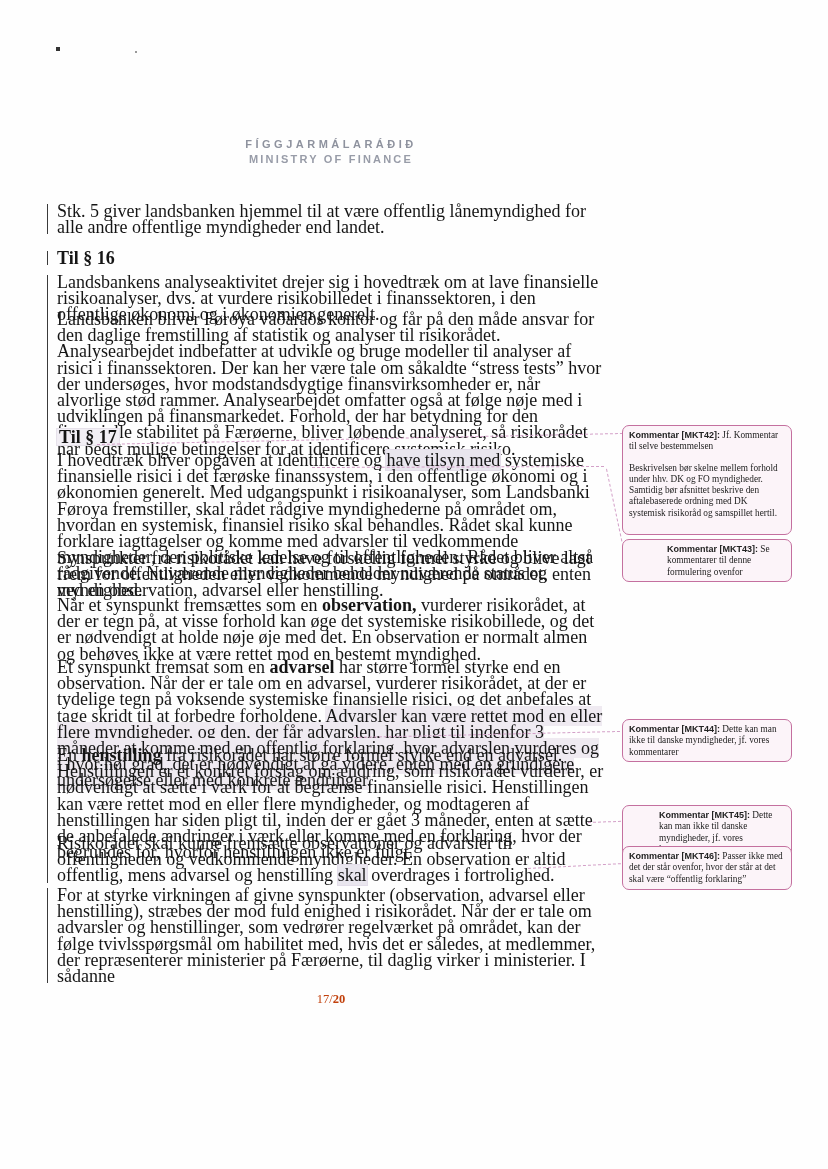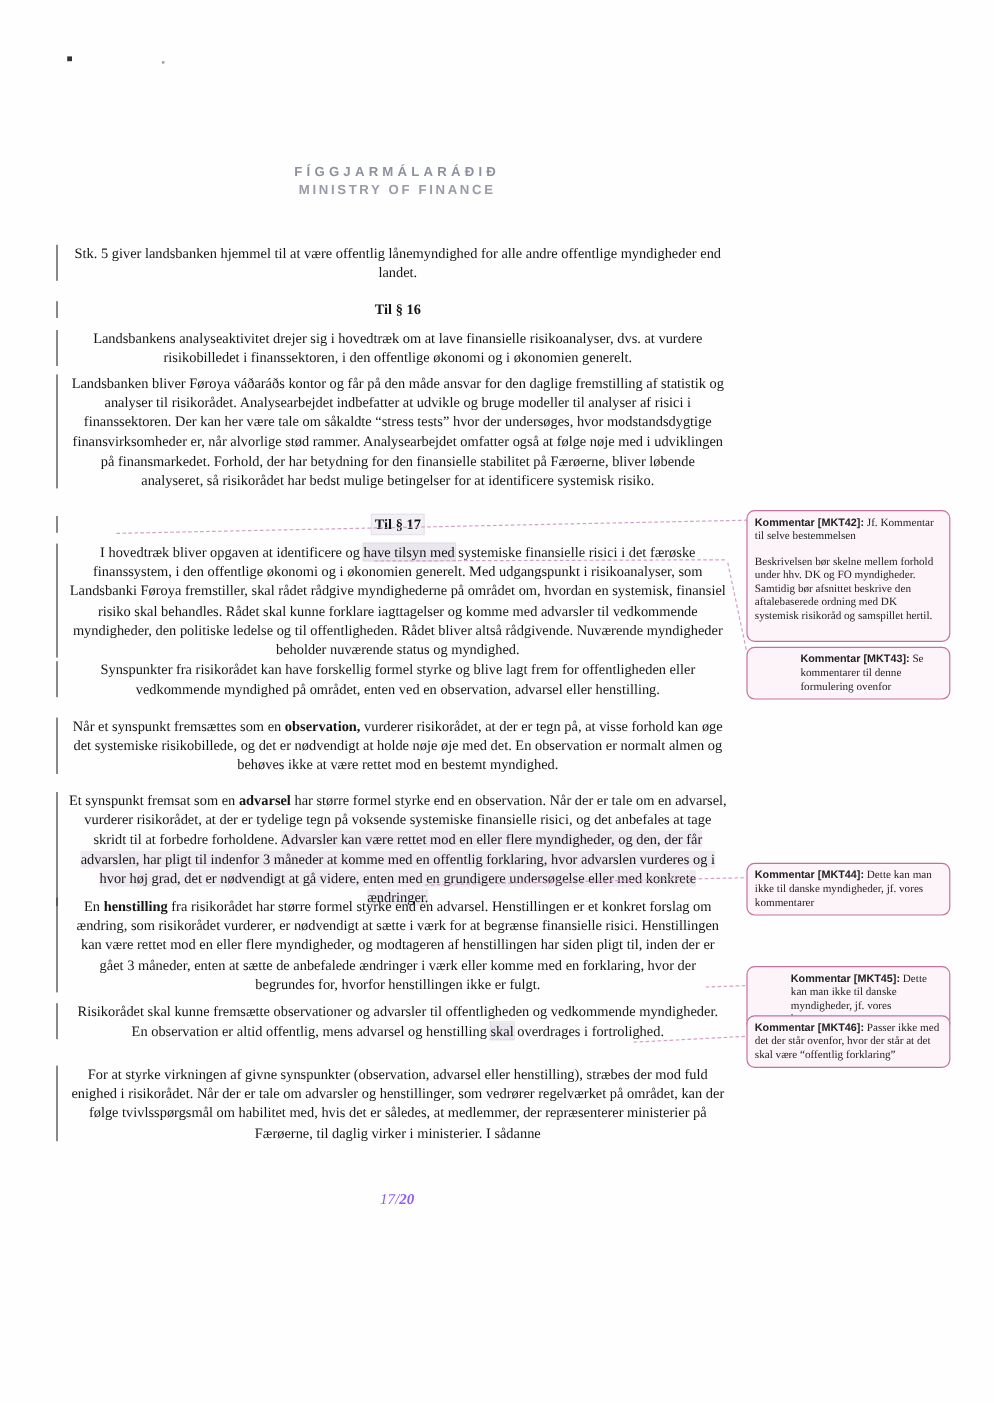--- a/index.html
+++ b/index.html
@@ -7,22 +7,22 @@
        font-family:"Liberation Serif", serif;color:#1c1c1c;overflow:hidden;}
   .page{position:absolute;inset:0;background:#fefefe;}
 
   
   .hdr{position:absolute;top:138px;left:57px;width:548px;text-align:center;
        color:#8e929e;font-family:"Liberation Sans", sans-serif;}
   .hdr-title{font-size:11px;font-weight:bold;letter-spacing:3.5px;}
   .hdr-sub{font-size:11px;font-weight:bold;letter-spacing:2.2px;margin-top:3px;color:#989ca8;}
 
   
-  .par{position:absolute;left:57px;width:549px;font-size:12px;line-height:16.2px;
-       text-align:center;color:#151515;}
+  .par{position:absolute;left:57px;width:549px;font-size:18px;line-height:16.2px;
+       text-align:left;color:#151515;}
   .par::before{content:"";position:absolute;left:-10px;top:1px;bottom:1px;width:1.2px;
        background:#3a3a3a;}
   .head{font-weight:bold;}
   .b{font-weight:bold;}
   .hl{background:#e9e6ee;box-shadow:0 0 0 1px #e3dde9;}
   .hl2{background:#efeaf1;}
   .h17box{display:inline-block;background:#f2eff5;box-shadow:0 0 0 1px #e6e1ea;padding:0 2px;}
 
   
   .comment{position:absolute;left:622px;width:170px;border:1.4px solid #c4709f;
@@ -30,21 +30,21 @@
        font-size:9.3px;line-height:11.3px;color:#222;}
   .clabel{font-family:"Liberation Sans", sans-serif;font-weight:bold;font-size:9px;}
   .cgap{height:10px;}
 
   
   .conn{position:absolute;border-top:1.3px dashed #d3a0c8;transform-origin:left top;}
   .connv{position:absolute;border-left:1.3px dashed #d3a0c8;transform-origin:left top;}
 
   
   .footer{position:absolute;left:57px;width:548px;top:992px;text-align:center;
-       font-size:12.5px;color:#8b5cf6;font-style:italic;}
+       font-size:12.5px;color:#c2410c;}
 
   .speck{position:absolute;background:#333;}
 </style>
 </head>
 <body>
 
 <div class="page">
 
   <div class="speck" style="left:56px;top:47px;width:4px;height:4px;"></div>
   <div class="speck" style="left:135px;top:51px;width:2px;height:2px;background:#999;"></div>

